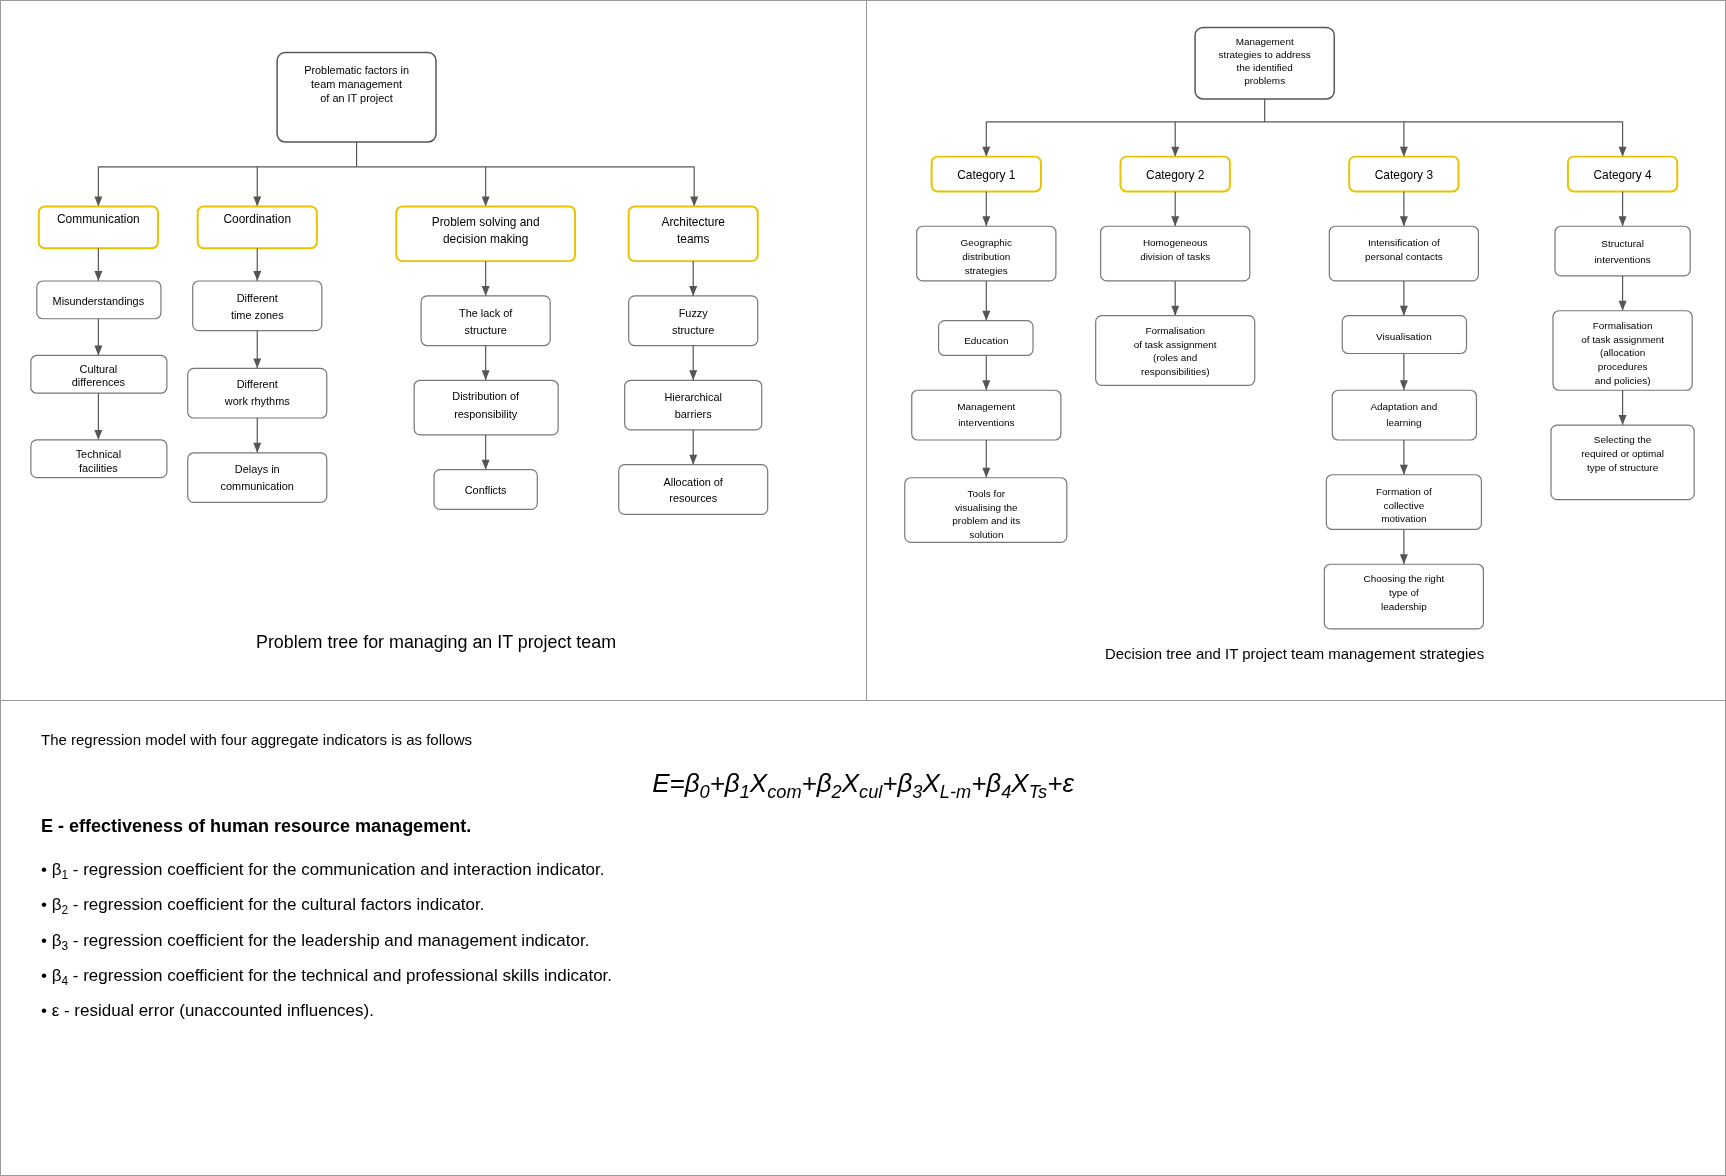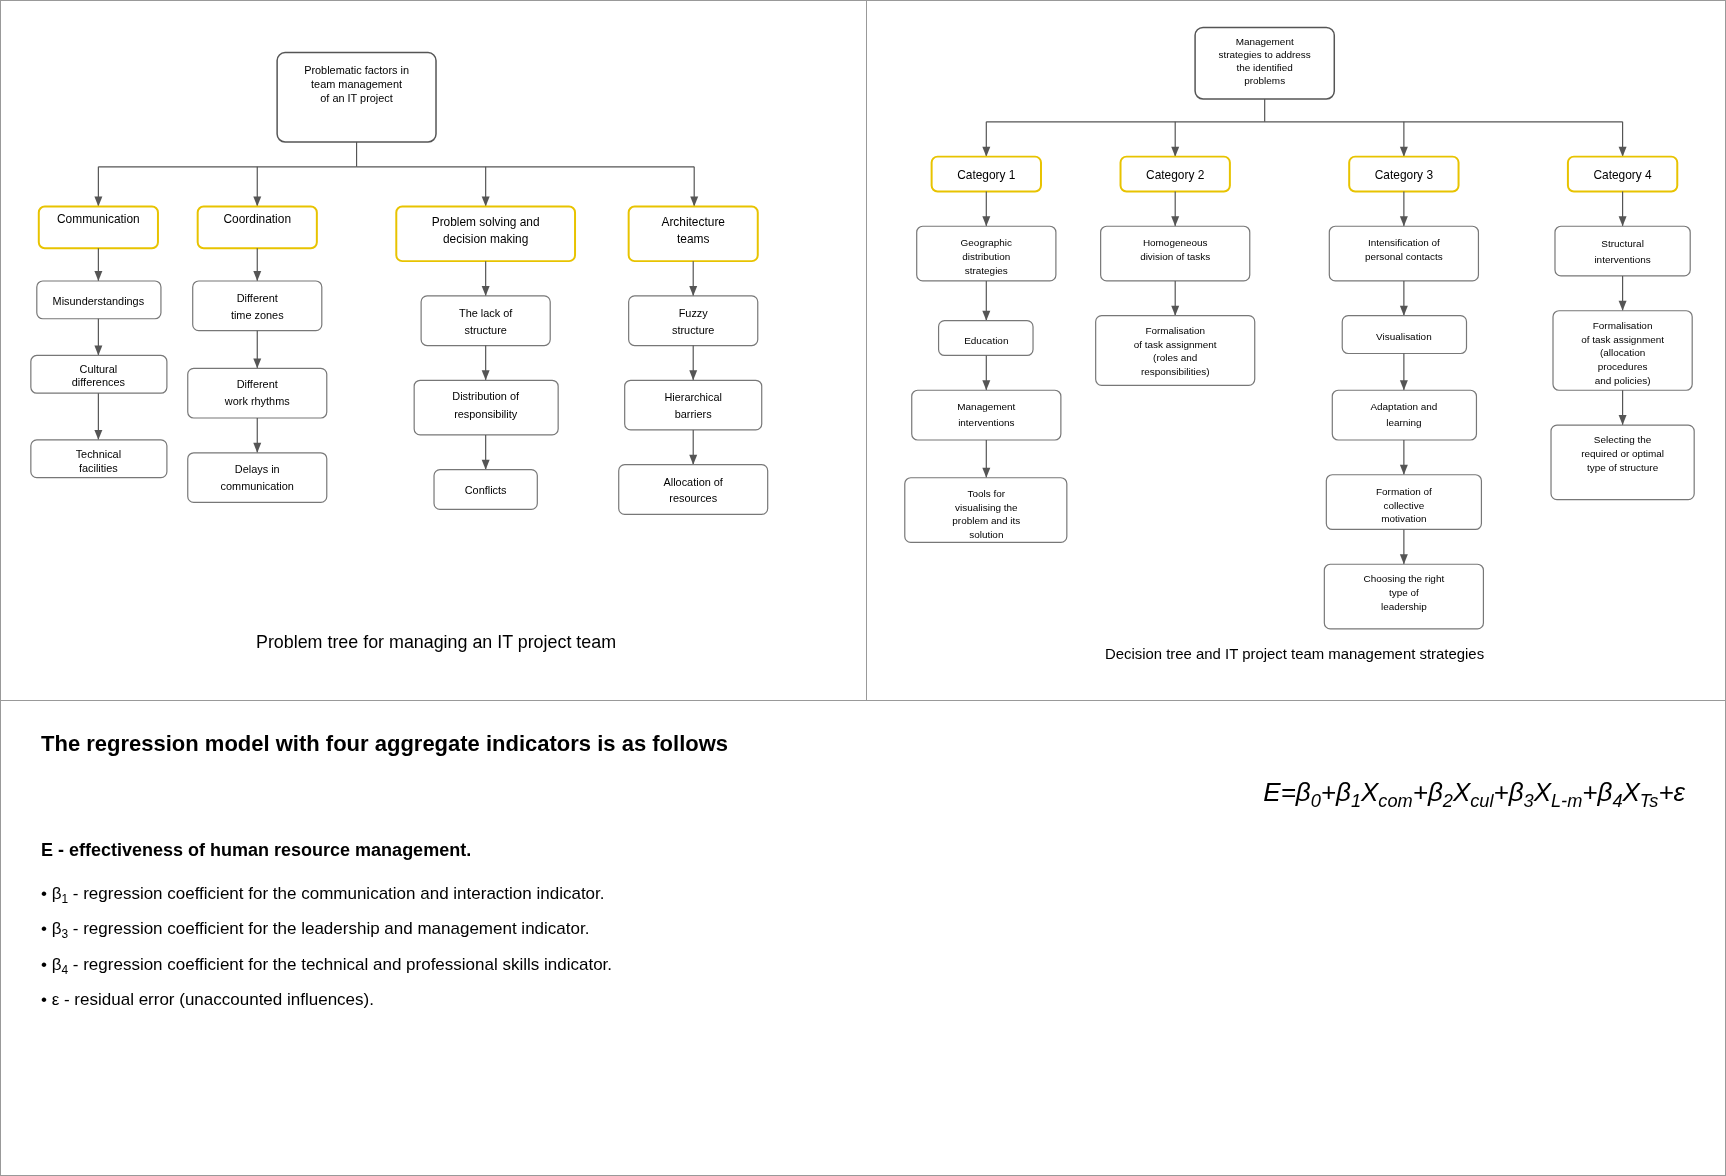--- a/index.html
+++ b/index.html
@@ -38,28 +38,28 @@
       padding: 30px 40px;
       flex: 1;
     }
     
     .panel-svg {
       width: 100%;
       height: 100%;
     }
     
     .regression-title {
-      font-size: 22px;
+      font-size: 15px;
       margin-bottom: 4px;
-      font-weight: bold;
+      font-weight: normal;
     }
     .regression-formula {
       font-size: 26px;
-      text-align: right;
-      margin: 20px 0 28px 0;
+      text-align: center;
+      margin: 20px 0 13px 0;
       font-style: italic;
     }
     .effectiveness-label {
       font-size: 18px;
       font-weight: bold;
       margin-bottom: 16px;
     }
     .bullet-list {
       list-style: none;
       font-size: 17px;
@@ -329,19 +329,20 @@
     <p class="regression-title">The regression model with four aggregate indicators is as follows</p>
 
     <div class="regression-formula">
       E=β<sub>0</sub>+β<sub>1</sub>X<sub>com</sub>+β<sub>2</sub>X<sub>cul</sub>+β<sub>3</sub>X<sub>L-m</sub>+β<sub>4</sub>X<sub>Ts</sub>+ε
     </div>
 
     <p class="effectiveness-label">E - effectiveness of human resource management.</p>
 
     <ul class="bullet-list">
       <li>β<sub>1</sub> - regression coefficient for the communication and interaction indicator.</li>
+      <li>β<sub>2</sub> - regression coefficient for the cultural factors indicator.</li>
       <li>β<sub>3</sub> - regression coefficient for the leadership and management indicator.</li>
       <li>β<sub>4</sub> - regression coefficient for the technical and professional skills indicator.</li>
       <li>ε - residual error (unaccounted influences).</li>
     </ul>
   </div>
 
 </div>
 
 </body></html>

